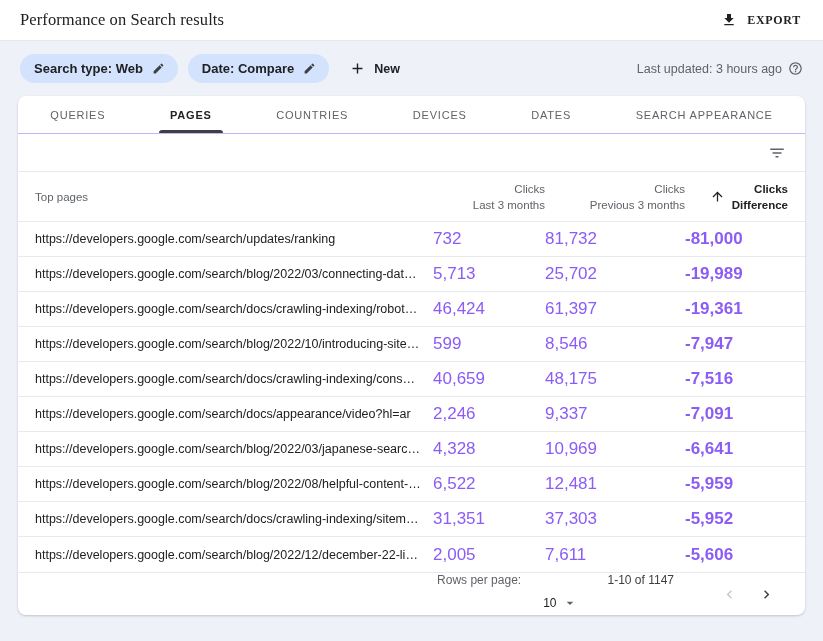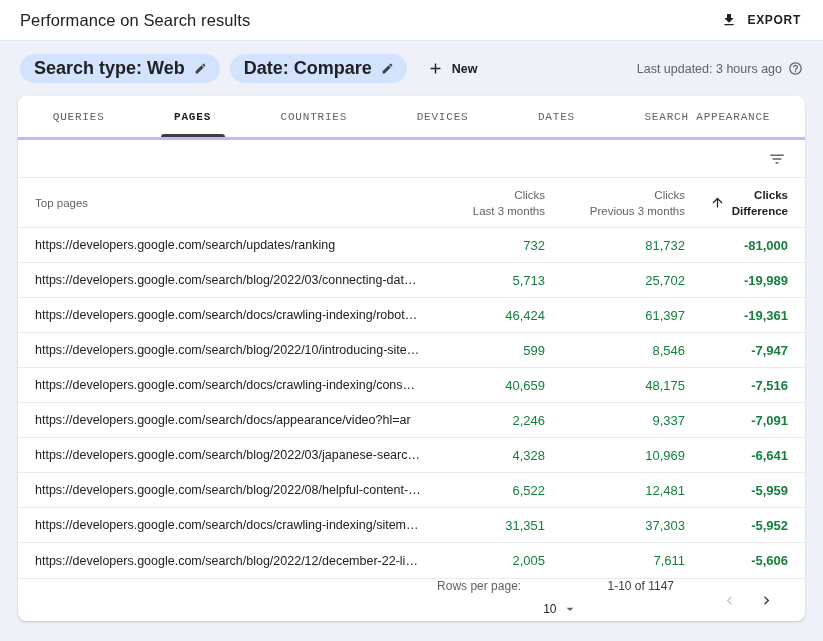--- a/index.html
+++ b/index.html
@@ -14,41 +14,42 @@
 
   
   .topbar {
     height: 41px;
     background: #fff;
     border-bottom: 1px solid #e3e6ea;
     display: flex;
     align-items: center;
     justify-content: space-between;
     padding: 0 22px 0 20px;
+    font-family: Liberation Serif, serif;
   }
   .page-title { font-size: 16.5px; color: #202124; letter-spacing: 0.1px; }
   .export-btn {
     display: flex; align-items: center; gap: 10px;
     font-size: 12px; font-weight: 700; letter-spacing: 0.7px;
     color: #202124; cursor: pointer; background: none; border: none;
     font-family: inherit;
   }
   .export-btn svg { color: #202124; }
 
   
   .toolbar {
     display: flex; align-items: center; justify-content: space-between;
     padding: 13px 20px 13px 20px;
   }
   .toolbar-left { display: flex; align-items: center; gap: 10px; }
   .chip {
     display: flex; align-items: center; gap: 9px;
     height: 29px; padding: 0 13px 0 14px;
     background: #d3e3fd; border-radius: 15px;
-    font-size: 18px; font-weight: 700; color: #202124;
+    font-size: 13px; font-weight: 700; color: #202124;
     cursor: pointer;
   }
   .chip svg { color: #3c4043; }
   .new-btn {
     display: flex; align-items: center; gap: 8px;
     margin-left: 10px; cursor: pointer;
     font-size: 12.5px; font-weight: 700; color: #202124;
     background: none; border: none; font-family: inherit;
   }
   .toolbar-right {
@@ -60,21 +61,21 @@
   
   .card {
     margin: 0 18px;
     background: #fff;
     border-radius: 8px;
     box-shadow: 0 1px 2px rgba(60,64,67,0.18), 0 1px 3px rgba(60,64,67,0.08);
     overflow: hidden;
   }
 
   
-  .tabs { display: flex; height: 44px; border-bottom: 3px solid #c4b5fd; font-family: Liberation Mono, monospace; }
+  .tabs { display: flex; height: 38px; border-bottom: 1px solid #c4b5fd; }
   .tab {
     flex: 1 1 auto;
     display: flex; align-items: center; justify-content: center;
     position: relative;
     font-size: 11px; letter-spacing: 0.8px; color: #5f6368;
     cursor: pointer; white-space: nowrap; padding: 0 12px;
   }
   .tab.active { color: #202124; font-weight: 700; }
   .tab.active::after {
     content: ""; position: absolute; bottom: 0; left: 50%;
@@ -116,21 +117,21 @@
     height: 35px;
     border-bottom: 1px solid #e8eaed;
     cursor: pointer;
   }
   .tbody .row:last-child { border-bottom: none; }
   .cell-url {
     font-size: 12.5px; color: #202124;
     white-space: nowrap; overflow: hidden; text-overflow: ellipsis;
     padding-right: 12px;
   }
-  .cell-num { font-size: 13px; color: #15803d; text-align: right; }
+  .cell-num { font-size: 17px; color: #8b5cf6; text-align: left; }
   .cell-diff { font-weight: 700; }
 
   
   .table-footer {
     height: 43px;
     border-top: 1px solid #e8eaed;
     display: flex; justify-content: flex-end;
     padding: 0 28px;
     font-size: 12px; color: #3c4043;
   }

